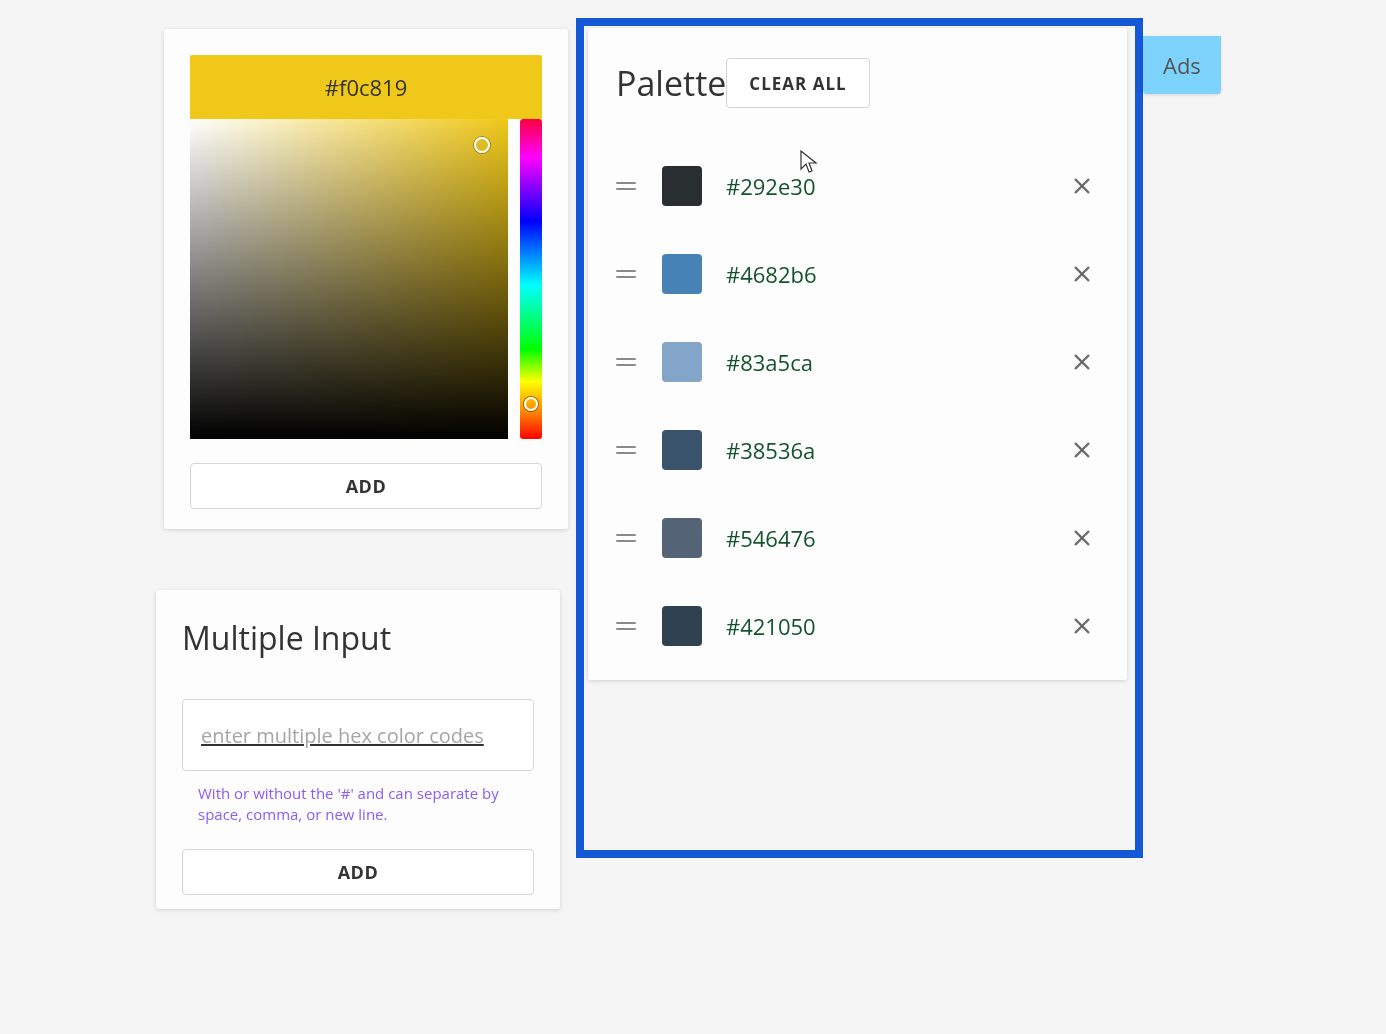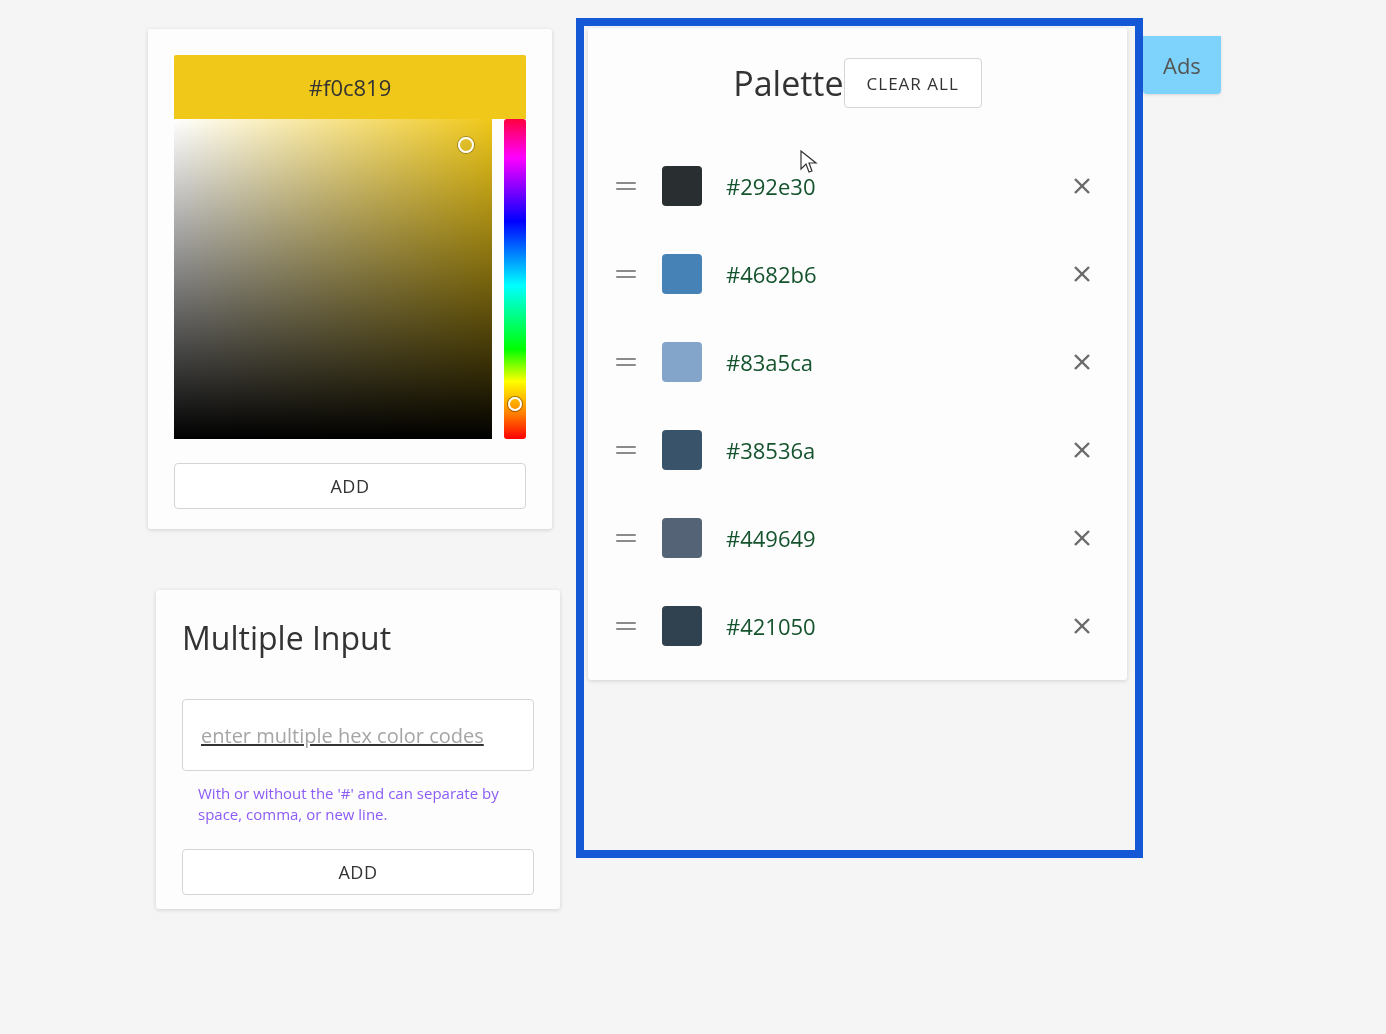--- a/index.html
+++ b/index.html
@@ -13,21 +13,21 @@
   }
   .card {
     background: #fdfdfd;
     border-radius: 3px;
     box-shadow: 0 1px 4px rgba(0,0,0,0.15);
     position: absolute;
   }
 
   
   #picker-card {
-    left: 148px; top: 29px;
+    left: 164px; top: 29px;
     width: 404px;
     padding: 26px 26px 20px 26px;
   }
   .picker-header {
     width: 100%;
     height: 64px;
     display: flex;
     align-items: center;
     justify-content: center;
     color: #333;
@@ -75,20 +75,21 @@
   }
   .btn {
     border: 1px solid #d5d5d5;
     background: #fff;
     border-radius: 4px;
     font-size: 18px;
     color: #333;
     letter-spacing: 0.5px;
     cursor: pointer;
     font-family: inherit;
+    font-weight: bold;
   }
   .btn-block {
     display: block;
     width: 100%;
     height: 46px;
     margin-top: 24px;
   }
 
   
   #multi-card {
@@ -131,21 +132,21 @@
     pointer-events: none;
   }
   #palette-card {
     left: 588px; top: 28px;
     width: 539px;
     padding: 30px 28px 10px 28px;
   }
   .palette-head {
     display: flex;
     align-items: center;
-    justify-content: center;
+    justify-content: flex-start;
     margin-bottom: 34px;
   }
   .palette-head h2 {
     font-size: 34px; font-weight: 400; color: #333;
   }
   .clear-btn {
     height: 50px; padding: 0 22px;
     font-size: 17px; letter-spacing: 1px;
   }
   .palette-list {}
@@ -285,21 +286,21 @@
             <line x1="17" y1="3" x2="3" y2="17" stroke="currentColor" stroke-width="2.4"></line>
           </svg>
         </div>
       </div>
       <div class="pal-row">
         <div class="drag-handle">
           <span></span>
           <span></span>
         </div>
         <div class="swatch" style="background: rgb(84, 100, 118);"></div>
-        <div class="hex-label">#449649</div>
+        <div class="hex-label">#546476</div>
         <div class="remove-x">
           <svg width="20" height="20" viewBox="0 0 20 20">
             <line x1="3" y1="3" x2="17" y2="17" stroke="currentColor" stroke-width="2.4"></line>
             <line x1="17" y1="3" x2="3" y2="17" stroke="currentColor" stroke-width="2.4"></line>
           </svg>
         </div>
       </div>
       <div class="pal-row">
         <div class="drag-handle">
           <span></span>

